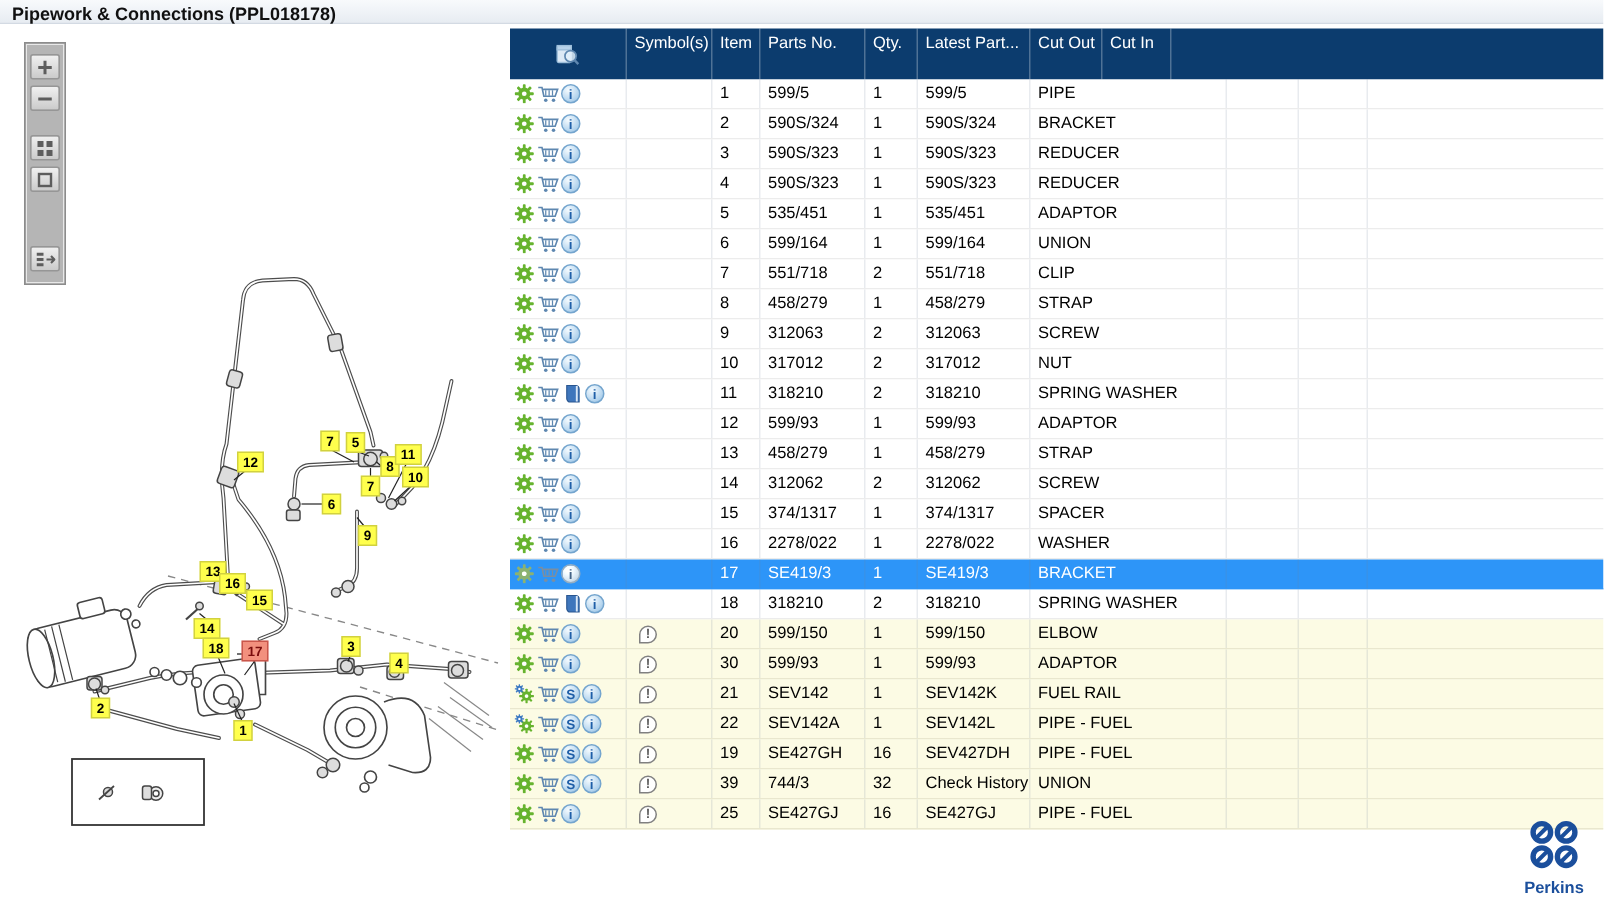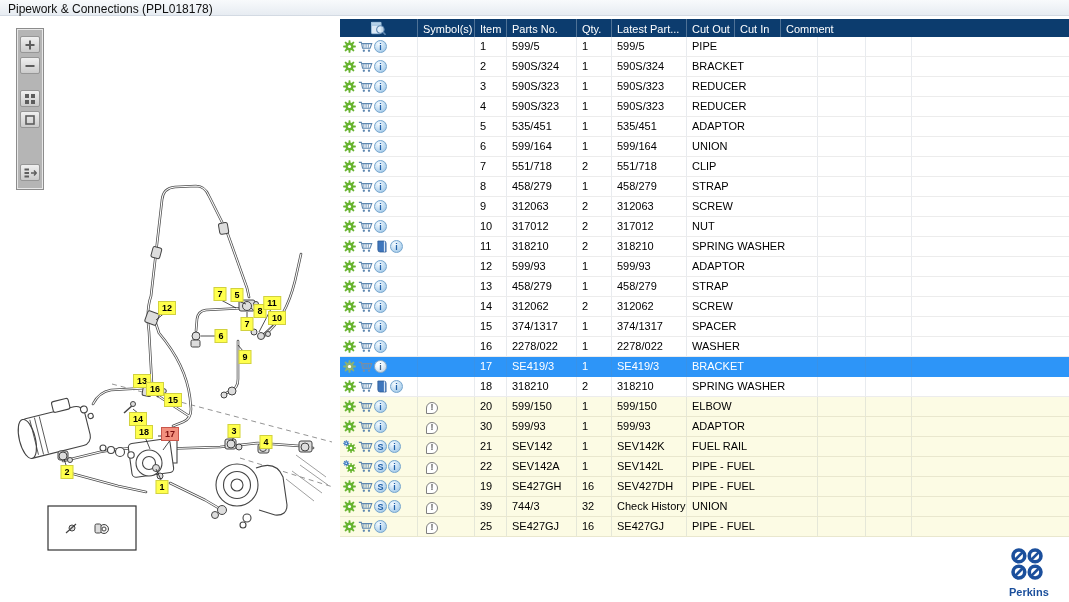--- a/index.html
+++ b/index.html
@@ -6,21 +6,21 @@
   body{
     width:1069px;height:602px;position:relative;overflow:hidden;
     background:#fff;font-family:"Liberation Sans",sans-serif;
     -webkit-font-smoothing:antialiased;
   }
   
   .titlebar{
     position:absolute;top:0;left:0;right:0;height:16px;box-sizing:border-box;
     background:linear-gradient(#F8FAFC,#E7ECF2);
     border-bottom:1px solid #D3DAE3;
-    font-size:12px;font-weight:normal;color:#101010;line-height:18px;padding-left:8px;
+    font-size:12px;font-weight:bold;color:#101010;line-height:18px;padding-left:8px;
   }
   
   .diagram-panel{position:absolute;top:19px;left:0;width:340px;height:583px;background:#fff}
   svg.art{position:absolute;left:0;top:0}
   .callout-layer{position:absolute;left:0;top:0;width:340px;height:583px}
   .callout{
     position:absolute;transform:translate(-50%,-50%);
     background:var(--callout,#FFFF4D);color:#000;
     font-size:9px;font-weight:bold;line-height:10px;padding:1px 3px;
     border:1px solid rgba(0,0,0,.18);
@@ -34,21 +34,21 @@
   .tbtn{
     width:20px;height:17px;margin:2px 0;padding:0;
     background:linear-gradient(#F0F0F0,#CBCBCB);
     border:1px solid #969696;border-radius:2px;
     display:flex;align-items:center;justify-content:center;
   }
   .tbtn.grp{margin-top:14px}
   .tbtn.gap{margin-top:34px}
   
   .table{position:absolute;top:19px;left:340px;width:729px;height:583px;font-size:11px;color:#000}
-  .thead{display:flex;height:18px;background:var(--header,#0C3C6E);color:#fff}
+  .thead{display:flex;height:34px;background:var(--header,#0C3C6E);color:#fff}
   .th{
     box-sizing:border-box;line-height:21px;padding-left:5px;white-space:nowrap;overflow:hidden;
     border-right:1px solid rgba(255,255,255,.28);font-weight:400;
   }
   .th.c-actions{display:flex;align-items:center;justify-content:center;padding:0}
   .trow{display:flex;height:20px;box-sizing:border-box;border-bottom:1px solid #ECECEC;background:#fff}
   .trow.tint-cream{background:var(--cream,#FCFBE4);border-bottom-color:#E9E7CE}
   .trow.selected{background:var(--sel,#2D95F8);color:#fff;border-bottom-color:var(--sel,#2D95F8)}
   .trow.selected .icon{filter:grayscale(.55) brightness(1.08)}
   .cell{
@@ -71,21 +71,21 @@
     width:13px;height:13px;border-radius:50%;box-sizing:border-box;
     background:radial-gradient(circle at 35% 28%,#F5FBFF,#BCD9F0 58%,#92BEE2);
     border:1px solid #74A5CE;color:#1F5FA8;font-size:9px;font-weight:bold;line-height:10px;
   }
   .i-balloon{
     width:12px;height:12px;box-sizing:border-box;margin-left:3px;margin-top:-2px;
     border:1.2px solid #808080;border-radius:50% 50% 50% 0;
     background:#fff;color:#5E5E5E;font-size:9px;font-weight:bold;line-height:9px;
   }
   
-  .brand{position:absolute;right:6px;bottom:4px;width:54px}
+  .brand{position:absolute;right:6px;bottom:4px;text-align:center;width:54px}
   .brand-text{color:#1B4F9C;font-weight:bold;font-size:11px;line-height:12px}
 </style>
 </head>
 <body>
 
 <div class="titlebar">Pipework &amp; Connections (PPL018178)</div>
 
 <div class="diagram-panel">
 
   <svg class="art" width="340" height="583" viewBox="0 0 340 583">
@@ -302,21 +302,20 @@
         <path d="M14 12 L16.5 14.7" stroke="#5E87B0" stroke-width="1.7"></path>
       </svg>
     </div>
     <div class="th c-symbols">Symbol(s)</div>
     <div class="th c-item">Item</div>
     <div class="th c-parts">Parts No.</div>
     <div class="th c-qty">Qty.</div>
     <div class="th c-latest">Latest Part...</div>
     <div class="th c-cutout">Cut Out</div>
     <div class="th c-cutin">Cut In</div>
-    <div class="th c-comment">Comment</div>
   </div>
   <div>
       <div class="trow">
     <div class="cell c-actions">
           <span class="icon i-gear">
             <svg viewBox="0 0 14 14" width="13" height="13">
               <g fill="#66B32E">
                 <circle cx="7" cy="7" r="4.4"></circle>
                 <g>
                   <rect x="6" y="0.2" width="2" height="3" rx="0.6"></rect>

